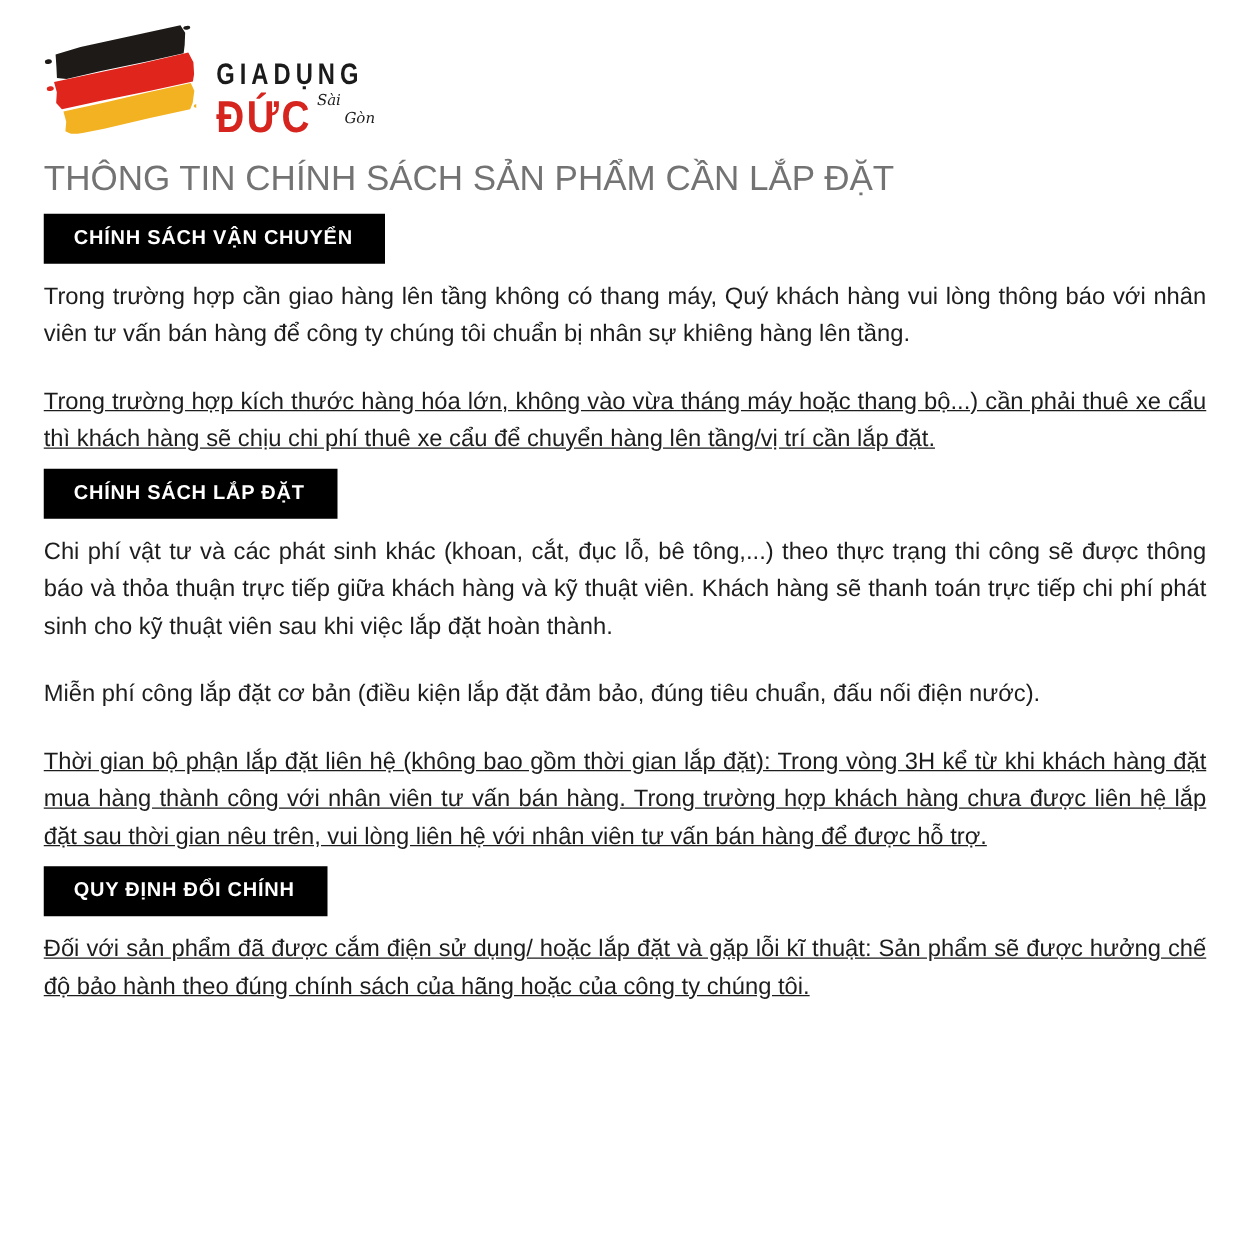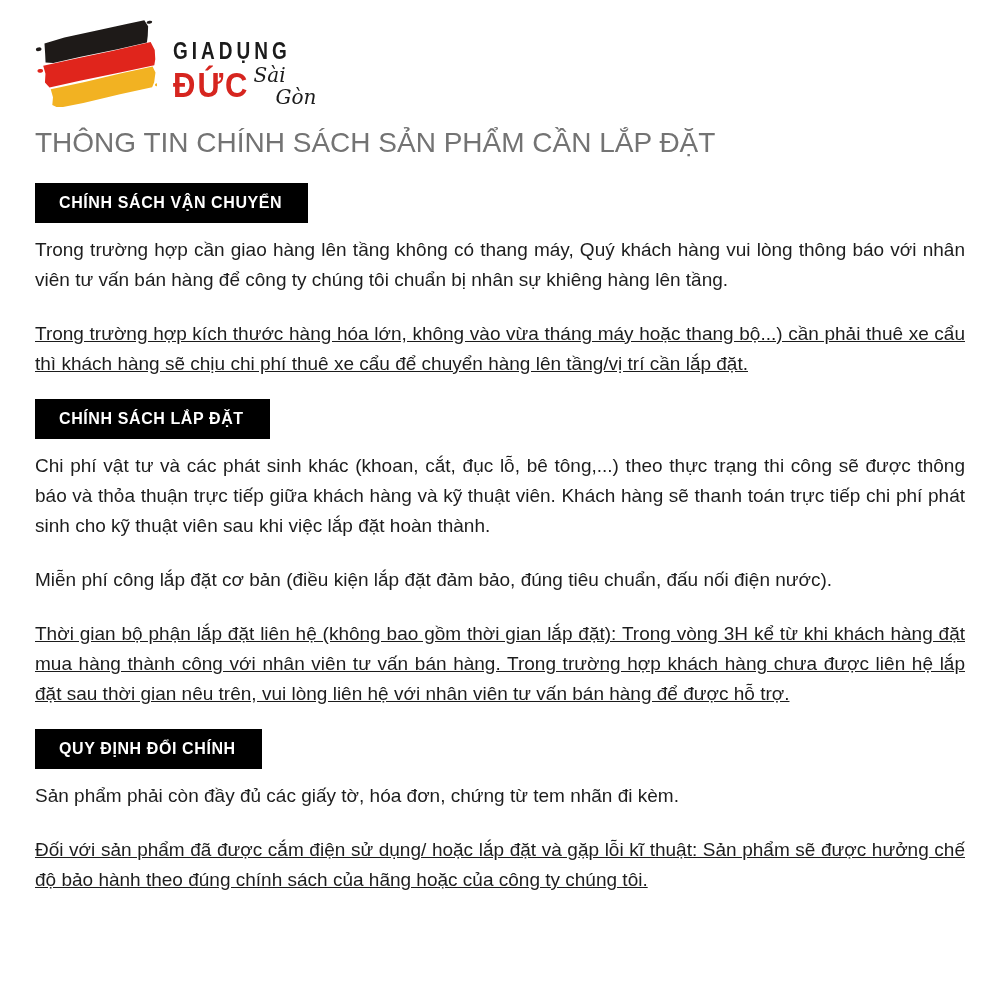--- a/index.html
+++ b/index.html
@@ -36,21 +36,21 @@
     letter-spacing: 2px;
     color: #d6251f;
     transform: scaleY(1.15);
     transform-origin: left top;
     display: inline-block;
     line-height: 1;
   }
   .brand-script {
     font-family: "DejaVu Serif", serif;
     font-style: italic;
-    font-size: 20px;
+    font-size: 12px;
     color: #1b1b1b;
     margin-left: 4px;
     line-height: 1;
     margin-top: -2px;
   }
   .brand-script .script-line2 {
     display: block;
     padding-left: 22px;
     margin-top: 2px;
   }
@@ -68,21 +68,21 @@
 
   
   .section-heading {
     display: inline-block;
     background: #000000;
     color: #ffffff;
     font-size: 16px;
     font-weight: bold;
     letter-spacing: 0.6px;
     padding: 11px 26px 11px 24px;
-    margin-top: 20px;
+    margin-top: 8px;
     margin-bottom: 12px;
   }
   .para {
     font-size: 19px;
     font-weight: 500;
     line-height: 30px;
     color: #1d1d1d;
     text-align: justify;
     margin-bottom: 24px;
   }
@@ -136,15 +136,14 @@
 
 <section>
   <div class="section-heading">CHÍNH SÁCH LẮP ĐẶT</div>
   <p class="para">Chi phí vật tư và các phát sinh khác (khoan, cắt, đục lỗ, bê tông,...) theo thực trạng thi công sẽ được thông báo và thỏa thuận trực tiếp giữa khách hàng và kỹ thuật viên. Khách hàng sẽ thanh toán trực tiếp chi phí phát sinh cho kỹ thuật viên sau khi việc lắp đặt hoàn thành.</p>
   <p class="para">Miễn phí công lắp đặt cơ bản (điều kiện lắp đặt đảm bảo, đúng tiêu chuẩn, đấu nối điện nước).</p>
   <p class="para">Thời gian bộ phận lắp đặt liên hệ (không bao gồm thời gian lắp đặt): Trong vòng 3H kể từ khi khách hàng đặt mua hàng thành công với nhân viên tư vấn bán hàng. Trong trường hợp khách hàng chưa được liên hệ lắp đặt sau thời gian nêu trên, vui lòng liên hệ với nhân viên tư vấn bán hàng để được hỗ trợ.</p>
 </section>
 
 <section>
   <div class="section-heading">QUY ĐỊNH ĐỔI CHÍNH</div>
-  <p class="para">Sản phẩm phải còn đầy đủ các giấy tờ, hóa đơn, chứng từ tem nhãn đi kèm.</p>
   <p class="para">Đối với sản phẩm đã được cắm điện sử dụng/ hoặc lắp đặt và gặp lỗi kĩ thuật: Sản phẩm sẽ được hưởng chế độ bảo hành theo đúng chính sách của hãng hoặc của công ty chúng tôi.</p>
 </section>
 
 </body></html>

